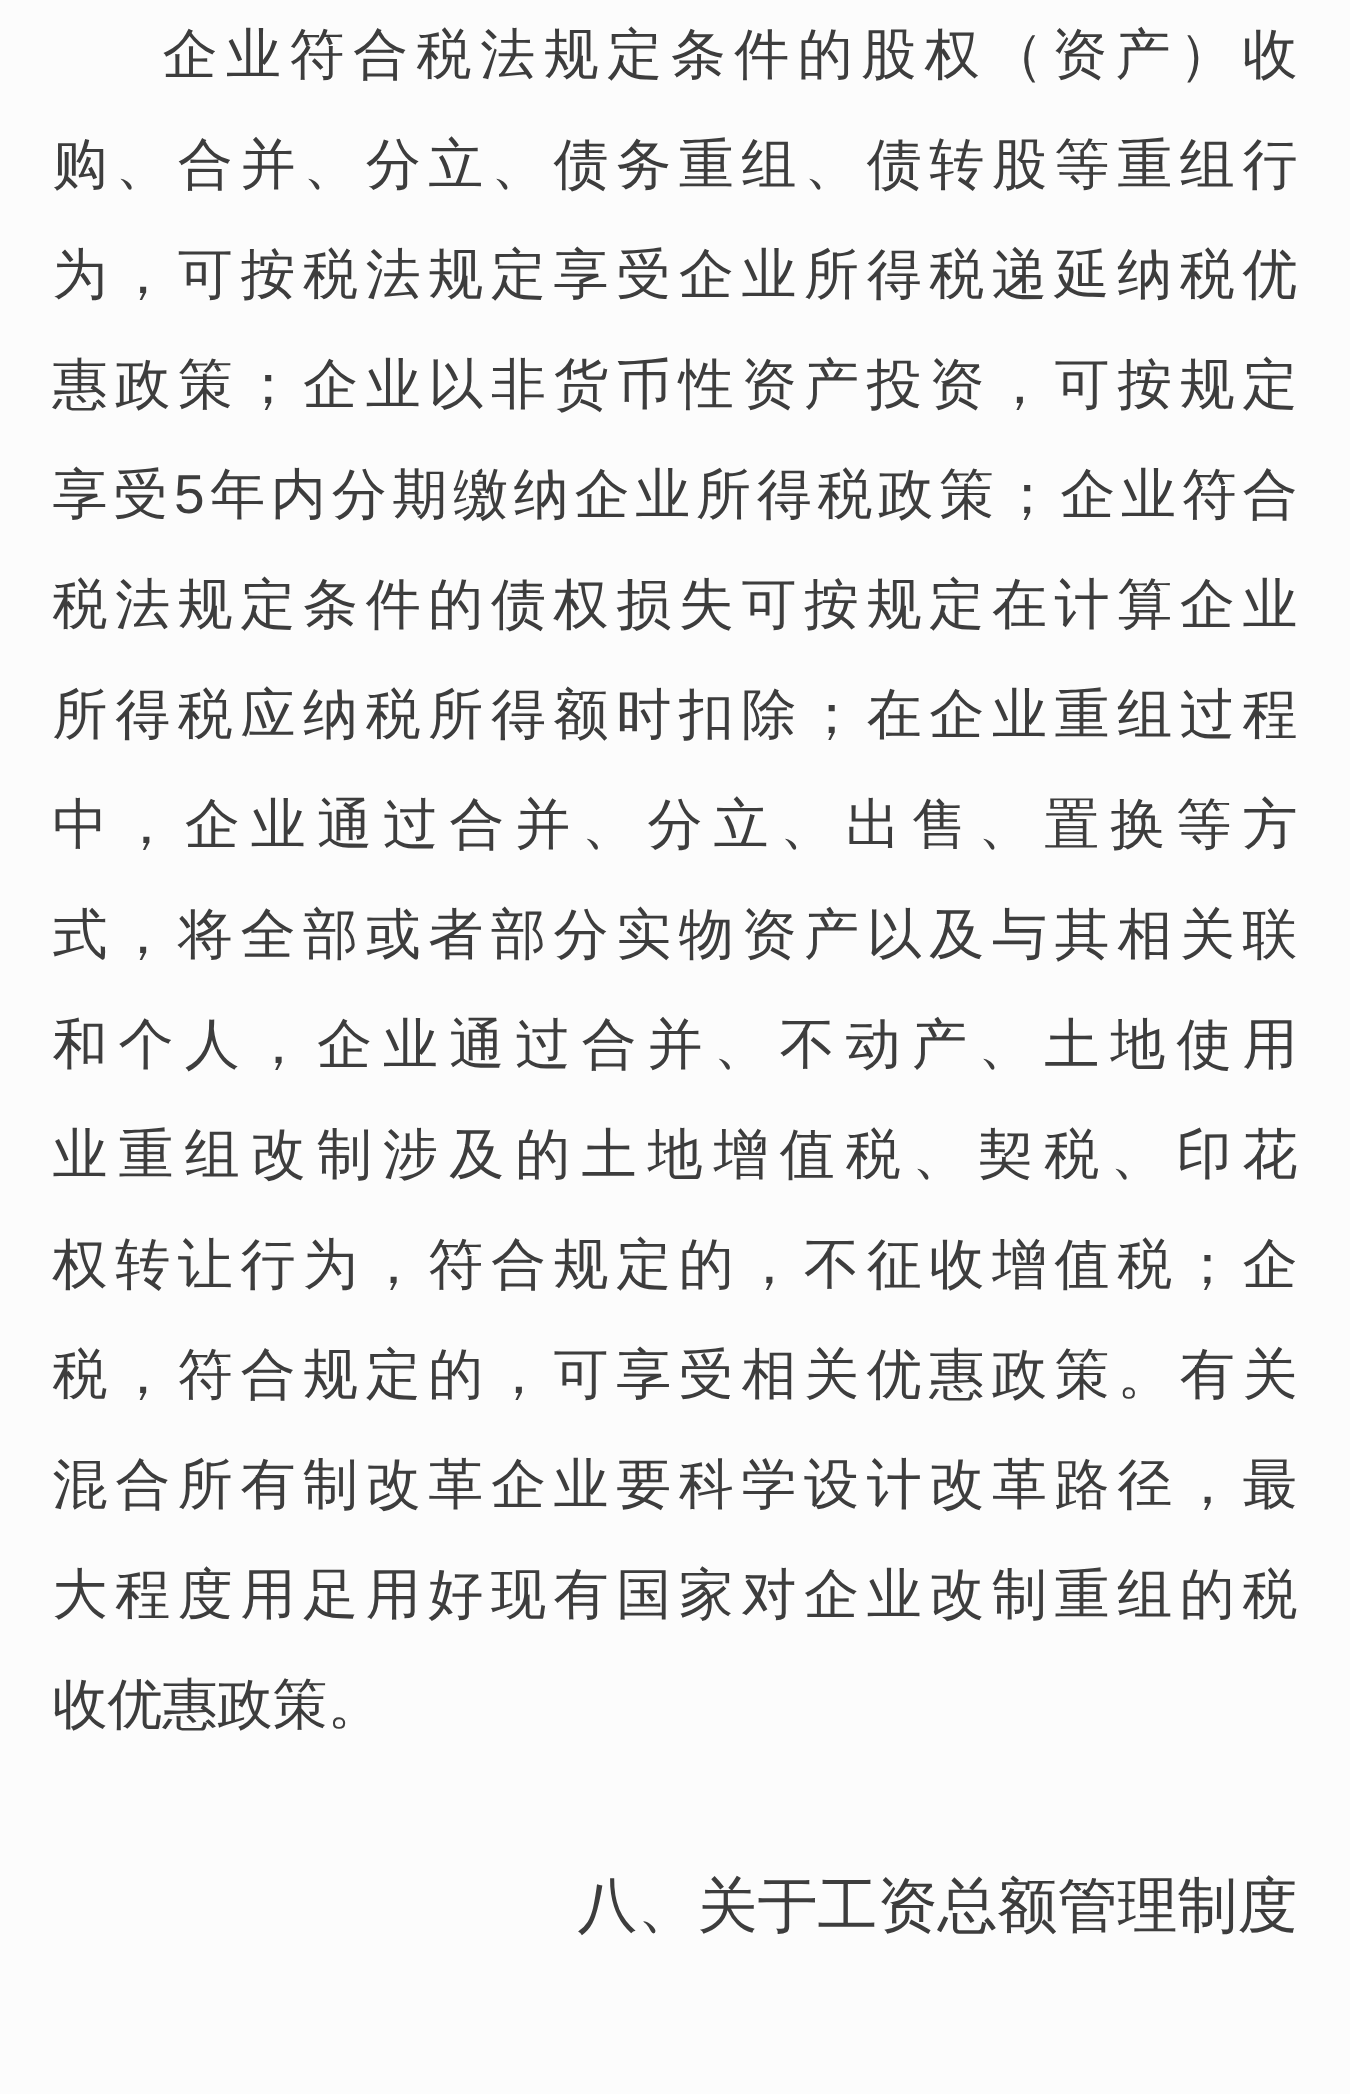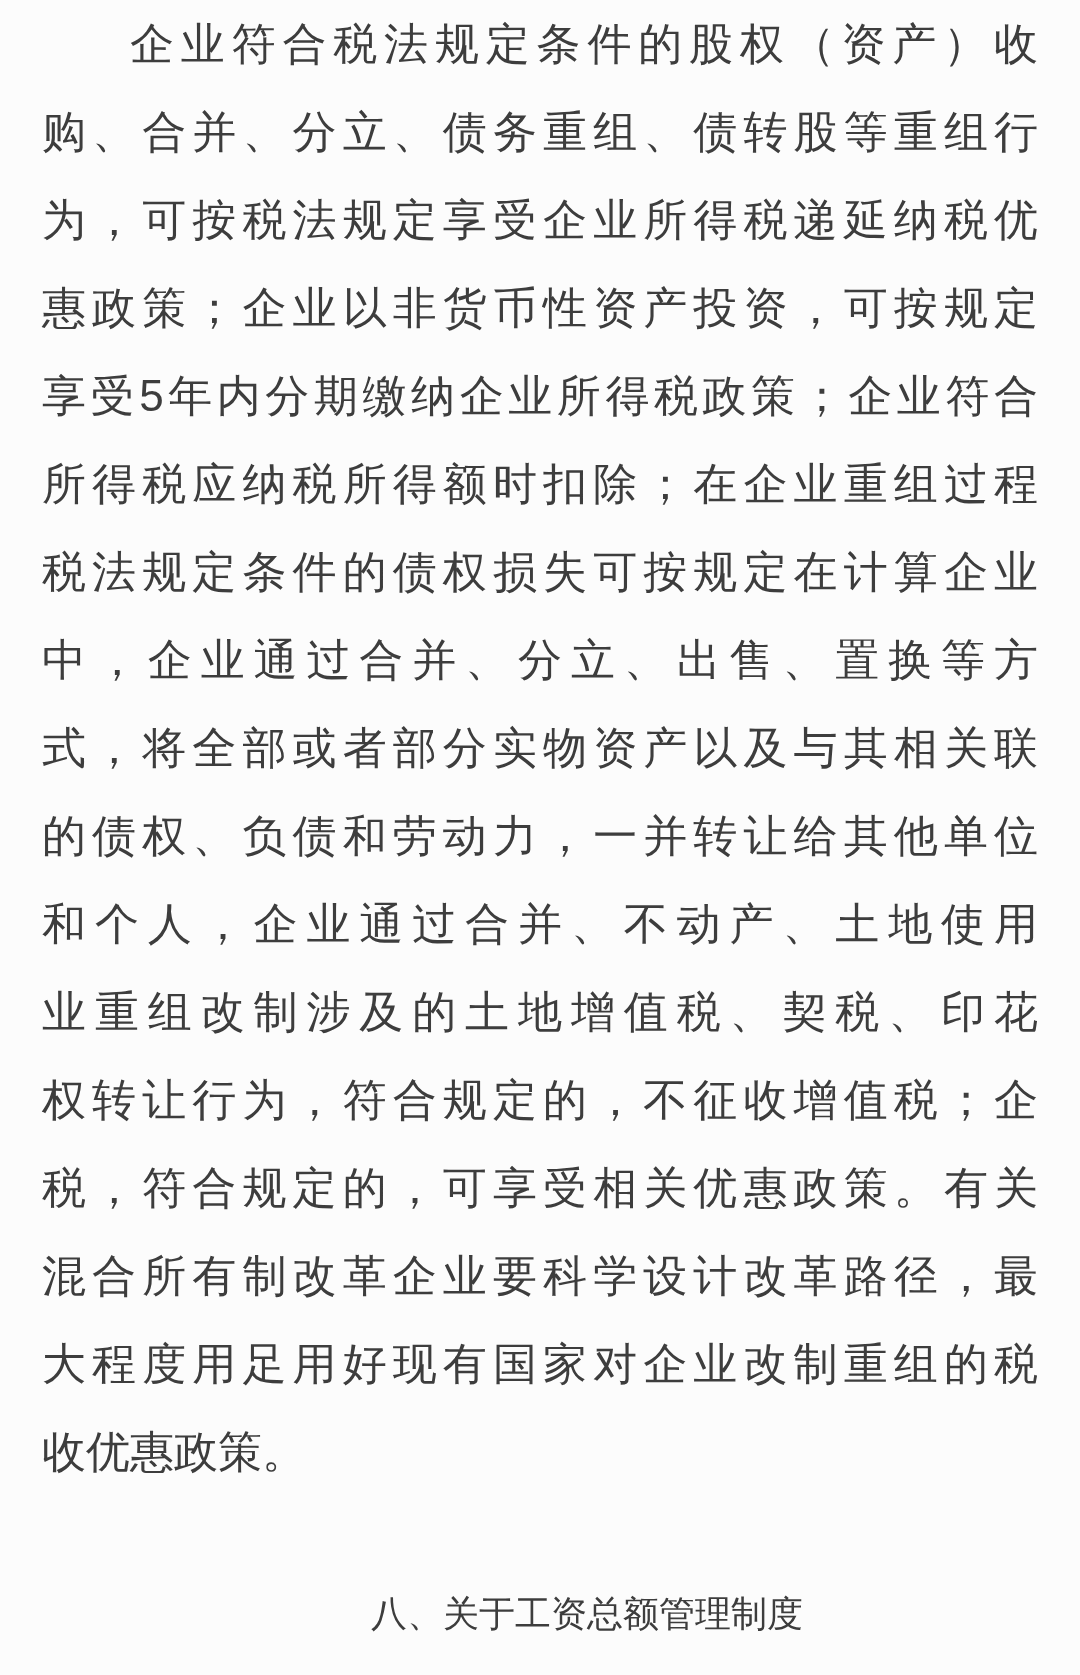--- a/index.html
+++ b/index.html
@@ -31,43 +31,42 @@
     white-space: nowrap;
   }
   .paragraph .line.first {
     text-indent: 88px;
   }
   .paragraph .line.last {
     text-align: right;
     text-align-last: left;
   }
   .section-heading {
-    font-size: 36px;
+    font-size: 48px;
     line-height: 88px;
     font-weight: 300;
     margin-top: 74px;
     text-indent: 94px;
-    text-align: center;
+    text-align: right;
   }
 </style>
 </head>
 <body>
 
 <div class="page">
   <div class="paragraph">
     <div class="line first">企业符合税法规定条件的股权（资产）收</div>
     <div class="line">购、合并、分立、债务重组、债转股等重组行</div>
     <div class="line">为，可按税法规定享受企业所得税递延纳税优</div>
     <div class="line">惠政策；企业以非货币性资产投资，可按规定</div>
     <div class="line">享受5年内分期缴纳企业所得税政策；企业符合</div>
+    <div class="line">税法规定条件的债权损失可按规定在计算企业</div>
     <div class="line">所得税应纳税所得额时扣除；在企业重组过程</div>
-    <div class="line">税法规定条件的债权损失可按规定在计算企业</div>
     <div class="line">中，企业通过合并、分立、出售、置换等方</div>
     <div class="line">式，将全部或者部分实物资产以及与其相关联</div>
-    <div class="line">的债权、负债和劳动力，一并转让给其他单位</div>
     <div class="line">和个人，企业通过合并、不动产、土地使用</div>
     <div class="line">业重组改制涉及的土地增值税、契税、印花</div>
     <div class="line">权转让行为，符合规定的，不征收增值税；企</div>
     <div class="line">税，符合规定的，可享受相关优惠政策。有关</div>
     <div class="line">混合所有制改革企业要科学设计改革路径，最</div>
     <div class="line">大程度用足用好现有国家对企业改制重组的税</div>
     <div class="line last">收优惠政策。</div>
   </div>
 
   <div class="section-heading">八、关于工资总额管理制度</div>

